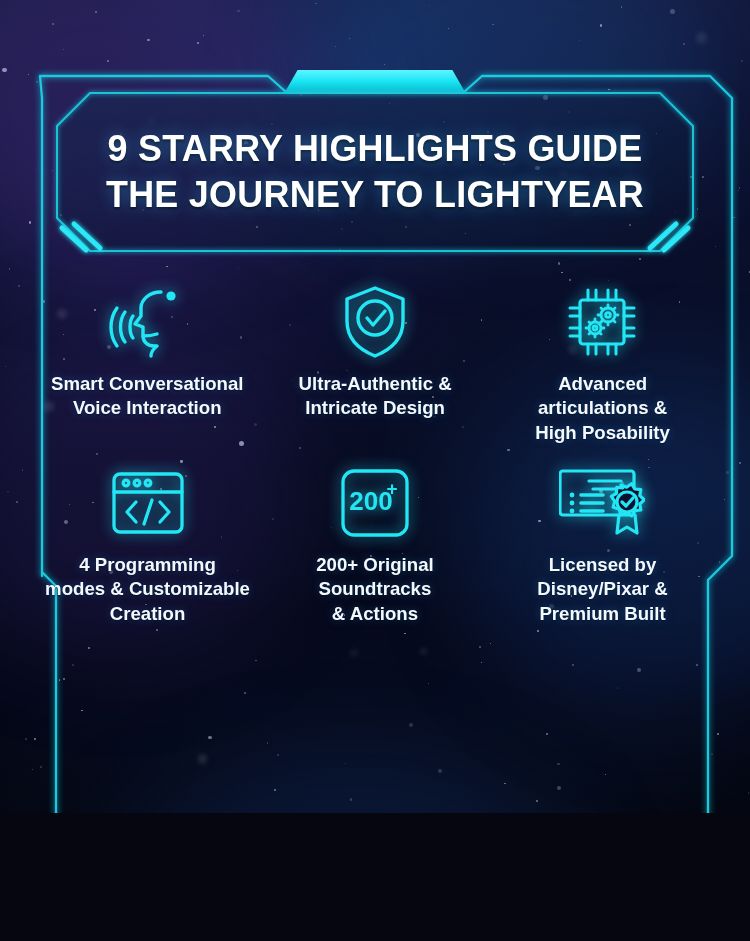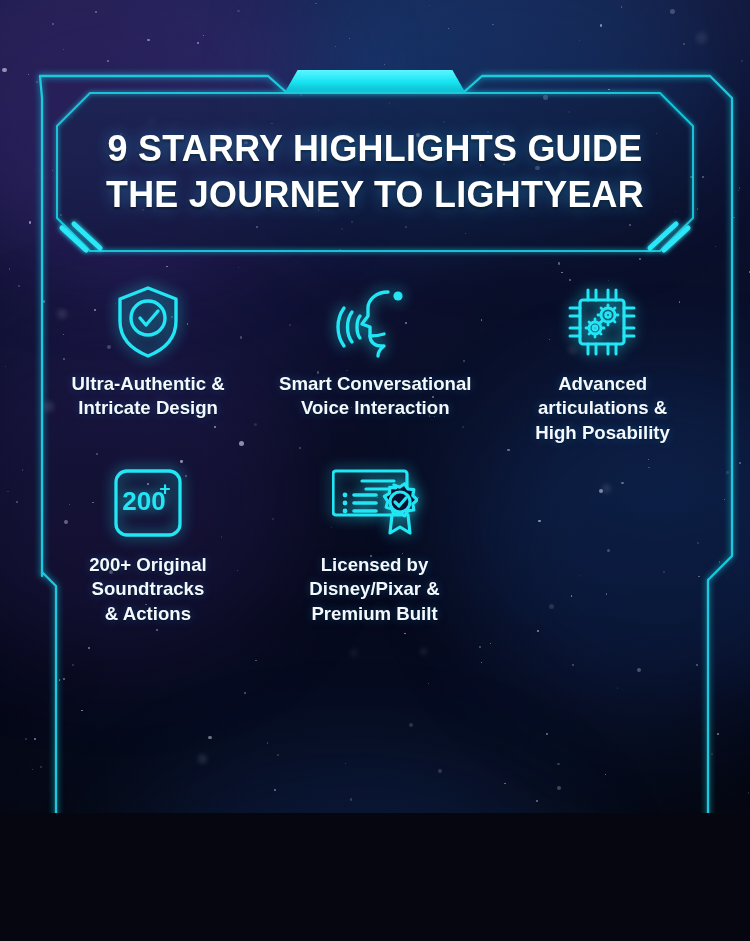--- a/index.html
+++ b/index.html
@@ -416,44 +416,44 @@
     <div class="title-text">
       <div>9 STARRY HIGHLIGHTS GUIDE</div>
       <div>THE JOURNEY TO LIGHTYEAR</div>
     </div>
   </div>
 
   <div class="grid">
 
     <div class="cell">
       <div class="ico">
-        <svg width="66" height="74" viewBox="0 0 66 74" fill="none" stroke="#23e6f5" stroke-width="3.4" stroke-linecap="round" stroke-linejoin="round">
-          <path d="M33 3 L61 14 V36 C61 54 48 65 33 71 C18 65 5 54 5 36 V14 Z"></path>
-          <circle cx="33" cy="33" r="17"></circle>
-          <path d="M25 33 l6 7 l12 -14"></path>
-        </svg>
-      </div>
-      <div class="cap">Ultra-Authentic &amp;
-Intricate Design</div>
-    </div>
-
-    <div class="cell">
-      <div class="ico">
         <svg width="78" height="72" viewBox="0 0 78 72" fill="none" stroke="#23e6f5" stroke-width="3.4" stroke-linecap="round" stroke-linejoin="round">
           <circle cx="62" cy="10" r="4.6" fill="#23e6f5" stroke="none"></circle>
           <path d="M52 6 C40 6 32 14 32 22 L32 30 L26 38 L34 41 L34 50 C34 56 39 60 45 60 L48 60
                    C44 63 42 66 42 70"></path>
           <path d="M34 50 C34 50 42 50 48 48"></path>
           <path d="M24 30 C20 35 20 47 24 52"></path>
           <path d="M16 26 C10 34 10 48 16 56"></path>
           <path d="M8 22 C0 33 0 49 8 60"></path>
         </svg>
       </div>
       <div class="cap">Smart Conversational
 Voice Interaction</div>
+    </div>
+
+    <div class="cell">
+      <div class="ico">
+        <svg width="66" height="74" viewBox="0 0 66 74" fill="none" stroke="#23e6f5" stroke-width="3.4" stroke-linecap="round" stroke-linejoin="round">
+          <path d="M33 3 L61 14 V36 C61 54 48 65 33 71 C18 65 5 54 5 36 V14 Z"></path>
+          <circle cx="33" cy="33" r="17"></circle>
+          <path d="M25 33 l6 7 l12 -14"></path>
+        </svg>
+      </div>
+      <div class="cap">Ultra-Authentic &amp;
+Intricate Design</div>
     </div>
 
 
     <div class="cell">
       <div class="ico">
         <svg width="76" height="76" viewBox="0 0 76 76" fill="none" stroke="#23e6f5" stroke-width="3.2" stroke-linecap="round" stroke-linejoin="round">
           <rect x="16" y="16" width="44" height="44" rx="3"></rect>
           <g stroke-width="3">
             <line x1="24" y1="16" x2="24" y2="6"></line>
               <line x1="32" y1="16" x2="32" y2="6"></line>
@@ -480,20 +480,37 @@
             <circle cx="31" cy="44" r="2"></circle>
             <path d="M31 35 v3 M31 50 v3 M22 44 h3 M37 44 h3 M25 38 l2 2 M35 48 l2 2 M37 38 l-2 2 M27 48 l-2 2"></path>
           </g>
         </svg>
       </div>
       <div class="cap">Advanced
 articulations &amp;
 High Posability</div>
     </div>
 
+    <div class="cell">
+      <div class="ico">
+        <svg width="76" height="66" viewBox="0 0 76 66" fill="none" stroke="#23e6f5" stroke-width="3.3" stroke-linecap="round" stroke-linejoin="round">
+          <rect x="4" y="4" width="68" height="58" rx="6"></rect>
+          <line x1="4" y1="22" x2="72" y2="22"></line>
+          <circle cx="16" cy="13" r="2.8"></circle>
+            <circle cx="27" cy="13" r="2.8"></circle>
+            <circle cx="38" cy="13" r="2.8"></circle>
+          <path d="M26 32 l-9 10 l9 10"></path>
+          <path d="M50 32 l9 10 l-9 10"></path>
+          <line x1="42" y1="30" x2="34" y2="54"></line>
+        </svg>
+      </div>
+      <div class="cap">4 Programming
+modes &amp; Customizable
+Creation</div>
+    </div>
 
     <div class="cell">
       <div class="ico">
         <svg width="70" height="70" viewBox="0 0 70 70" fill="none" stroke="#23e6f5" stroke-width="3.3" stroke-linejoin="round">
           <rect x="3" y="3" width="64" height="64" rx="11"></rect>
           <text x="31" y="42" text-anchor="middle" font-family="Liberation Sans, sans-serif" font-size="26" font-weight="bold" fill="#23e6f5" stroke="none">200</text>
           <text x="52" y="27" text-anchor="middle" font-family="Liberation Sans, sans-serif" font-size="19" font-weight="bold" fill="#23e6f5" stroke="none">+</text>
         </svg>
       </div>
       <div class="cap">200+ Original

